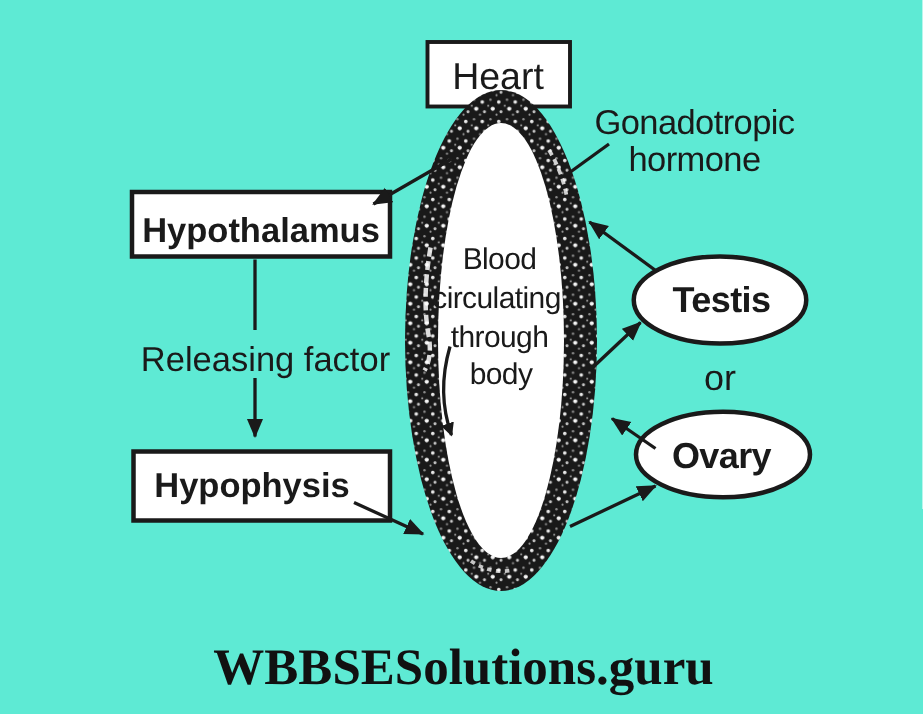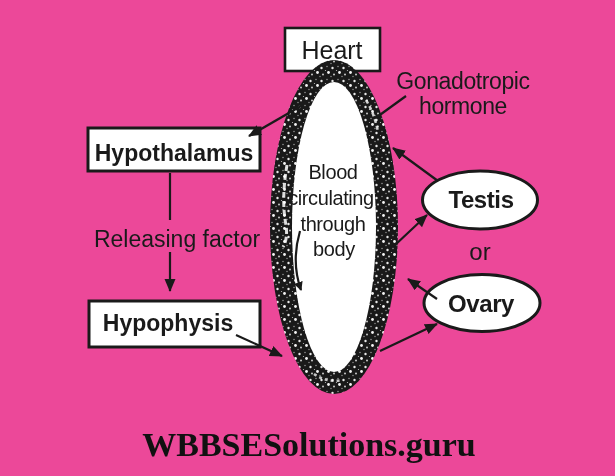--- a/index.html
+++ b/index.html
@@ -4,21 +4,21 @@
 <style>
   html, body {
     margin: 0;
     padding: 0;
     background: #ffffff;
   }
   .stage {
     position: relative;
     width: 615px;
     height: 476px;
-    background: #ec4899;
+    background: #5eead4;
     overflow: hidden;
     font-family: "Liberation Sans", sans-serif;
   }
   svg { display: block; }
   .node-label {
     font-family: "Liberation Sans", sans-serif;
     font-weight: 700;
     fill: #1a1a1a;
   }
   .plain-label {

